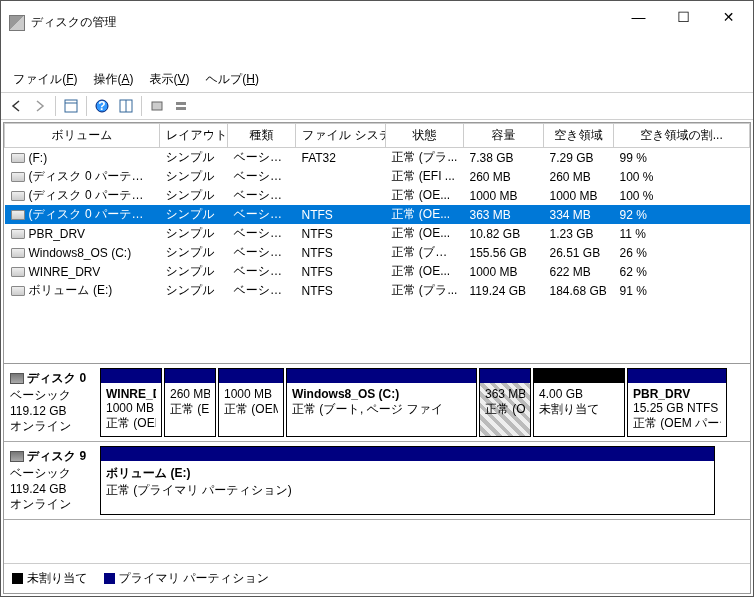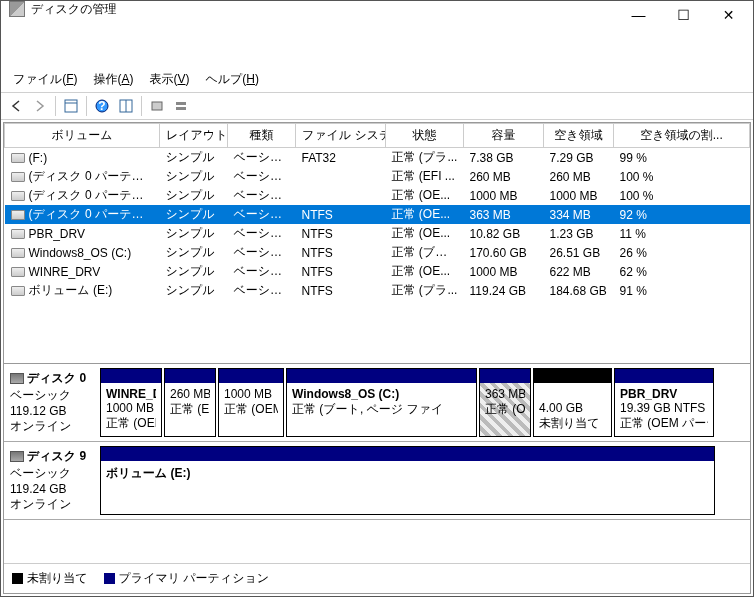--- a/index.html
+++ b/index.html
@@ -1,17 +1,17 @@
 <!DOCTYPE html>
 <html><head>
 <meta charset="utf-8">
 <style>
 * { box-sizing: border-box; margin: 0; padding: 0; font-family: "Yu Gothic UI", "Meiryo", sans-serif; font-size: 12px; }
 body { background: #fff; width: 754px; height: 597px; border: 1px solid #555; display: flex; flex-direction: column; overflow: hidden; }
-.titlebar { display: flex; align-items: flex-start; height: 30px; padding: 0 2px; user-select: none; }
+.titlebar { display: flex; align-items: flex-end; height: 30px; padding: 0 2px; user-select: none; }
 .titlebar .icon { width: 16px; height: 16px; margin: 0 6px; background: linear-gradient(135deg,#999 0 50%,#ccc 50% 100%); border:1px solid #777; }
 .titlebar .title { flex: 1; color: #000; }
 .winbtns { display: flex; }
 .winbtn { width: 45px; height: 28px; display: flex; align-items: center; justify-content: center; font-size: 14px; font-family: Arial; }
 .menubar { display: flex; padding: 2px 4px; border-bottom: 1px solid #d0d0d0; margin-top: 36px; }
 .menubar .menuitem { padding: 2px 8px; }
 .menubar .underline { text-decoration: underline; }
 .toolbar { display: flex; padding: 2px 4px; border-bottom: 1px solid #d0d0d0; align-items: center; gap: 2px; }
 .tbtn { width: 22px; height: 22px; display: flex; align-items: center; justify-content: center; border: 1px solid transparent; }
 .tsep { width: 1px; height: 20px; background: #ccc; margin: 0 2px; }
@@ -183,21 +183,21 @@
             <td>10.82 GB</td>
             <td>1.23 GB</td>
             <td>11 %</td>
           </tr>
           <tr>
             <td><span class="vol-icon"></span>Windows8_OS (C:)</td>
             <td>シンプル</td>
             <td>ベーシック</td>
             <td>NTFS</td>
             <td>正常 (ブート...</td>
-            <td>170.60 GB</td>
+            <td>155.56 GB</td>
             <td>26.51 GB</td>
             <td>26 %</td>
           </tr>
           <tr>
             <td><span class="vol-icon"></span>WINRE_DRV</td>
             <td>シンプル</td>
             <td>ベーシック</td>
             <td>NTFS</td>
             <td>正常 (OE...</td>
             <td>1000 MB</td>
@@ -257,49 +257,50 @@
                 <div class="pline">正常 (ブート, ページ ファイ</div>
               </div>
             </div>
             <div class="part selected" style="width: 52px;">
               <div class="phead"></div>
               <div class="pbody">
                 <div class="pline">363 MB N</div>
                 <div class="pline">正常 (OEM</div>
               </div>
             </div>
-            <div class="part unalloc" style="width: 79px; gap: 14px;">
+            <div class="part unalloc" style="width: 92px;">
               <div class="phead"></div>
               <div class="pbody">
                 <div class="pline">4.00 GB</div>
                 <div class="pline">未割り当て</div>
               </div>
             </div>
             <div class="part" style="width: 100px;">
               <div class="phead"></div>
               <div class="pbody">
                 <div class="pline"><b>PBR_DRV</b></div>
-                <div class="pline">19.39 GB NTFS</div>
+                <div class="pline">15.25 GB NTFS</div>
                 <div class="pline">正常 (OEM パーティ</div>
               </div>
             </div>
           </div>
         </div>
         <div class="disk-row">
           <div class="disk-label">
             <div><span class="disk-icon"></span><span class="dname">ディスク 9</span></div>
             <div>ベーシック</div>
             <div>119.24 GB</div>
             <div>オンライン</div>
           </div>
           <div class="disk-parts">
             <div class="part" style="width: 615px;">
               <div class="phead"></div>
               <div class="pbody">
                 <div class="pline"><b>ボリューム  (E:)</b></div>
+                <div class="pline">正常 (プライマリ パーティション)</div>
               </div>
             </div>
           </div>
         </div>
       </div>
     <div class="legend">
       <span><span class="swatch black"></span><span>未割り当て</span></span>
       <span><span class="swatch navy"></span><span>プライマリ パーティション</span></span>
     </div>
   </div>

